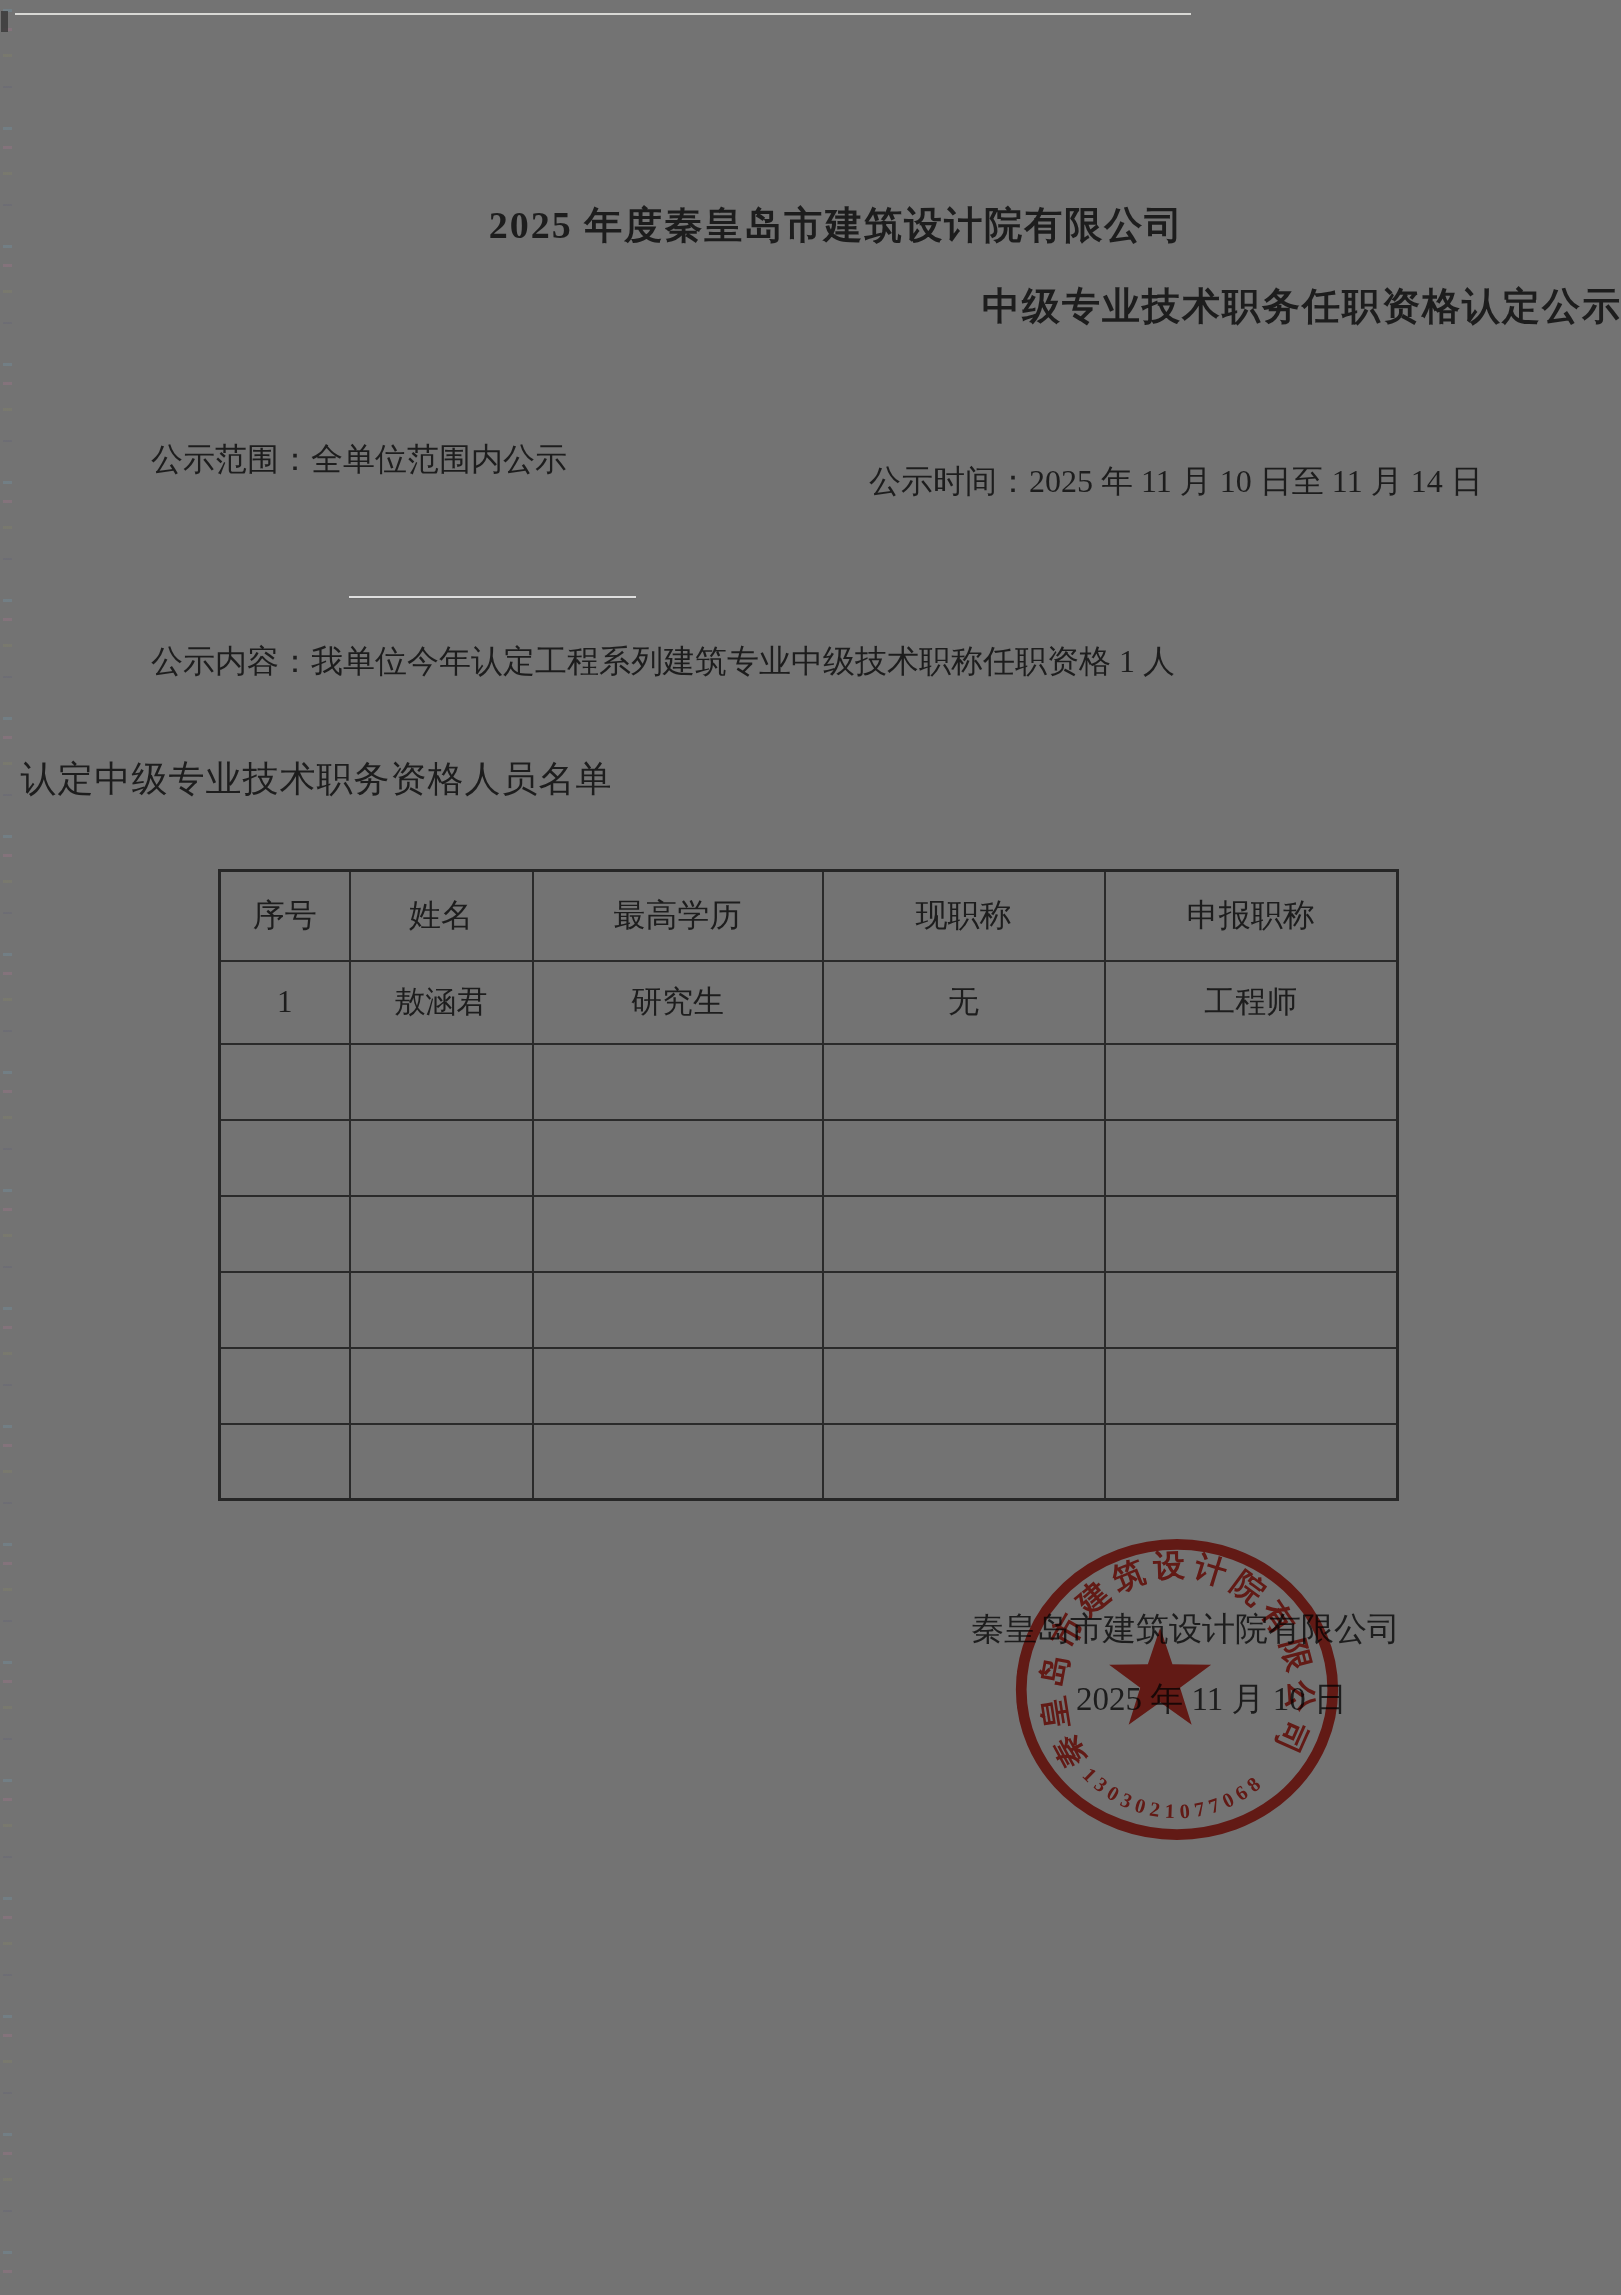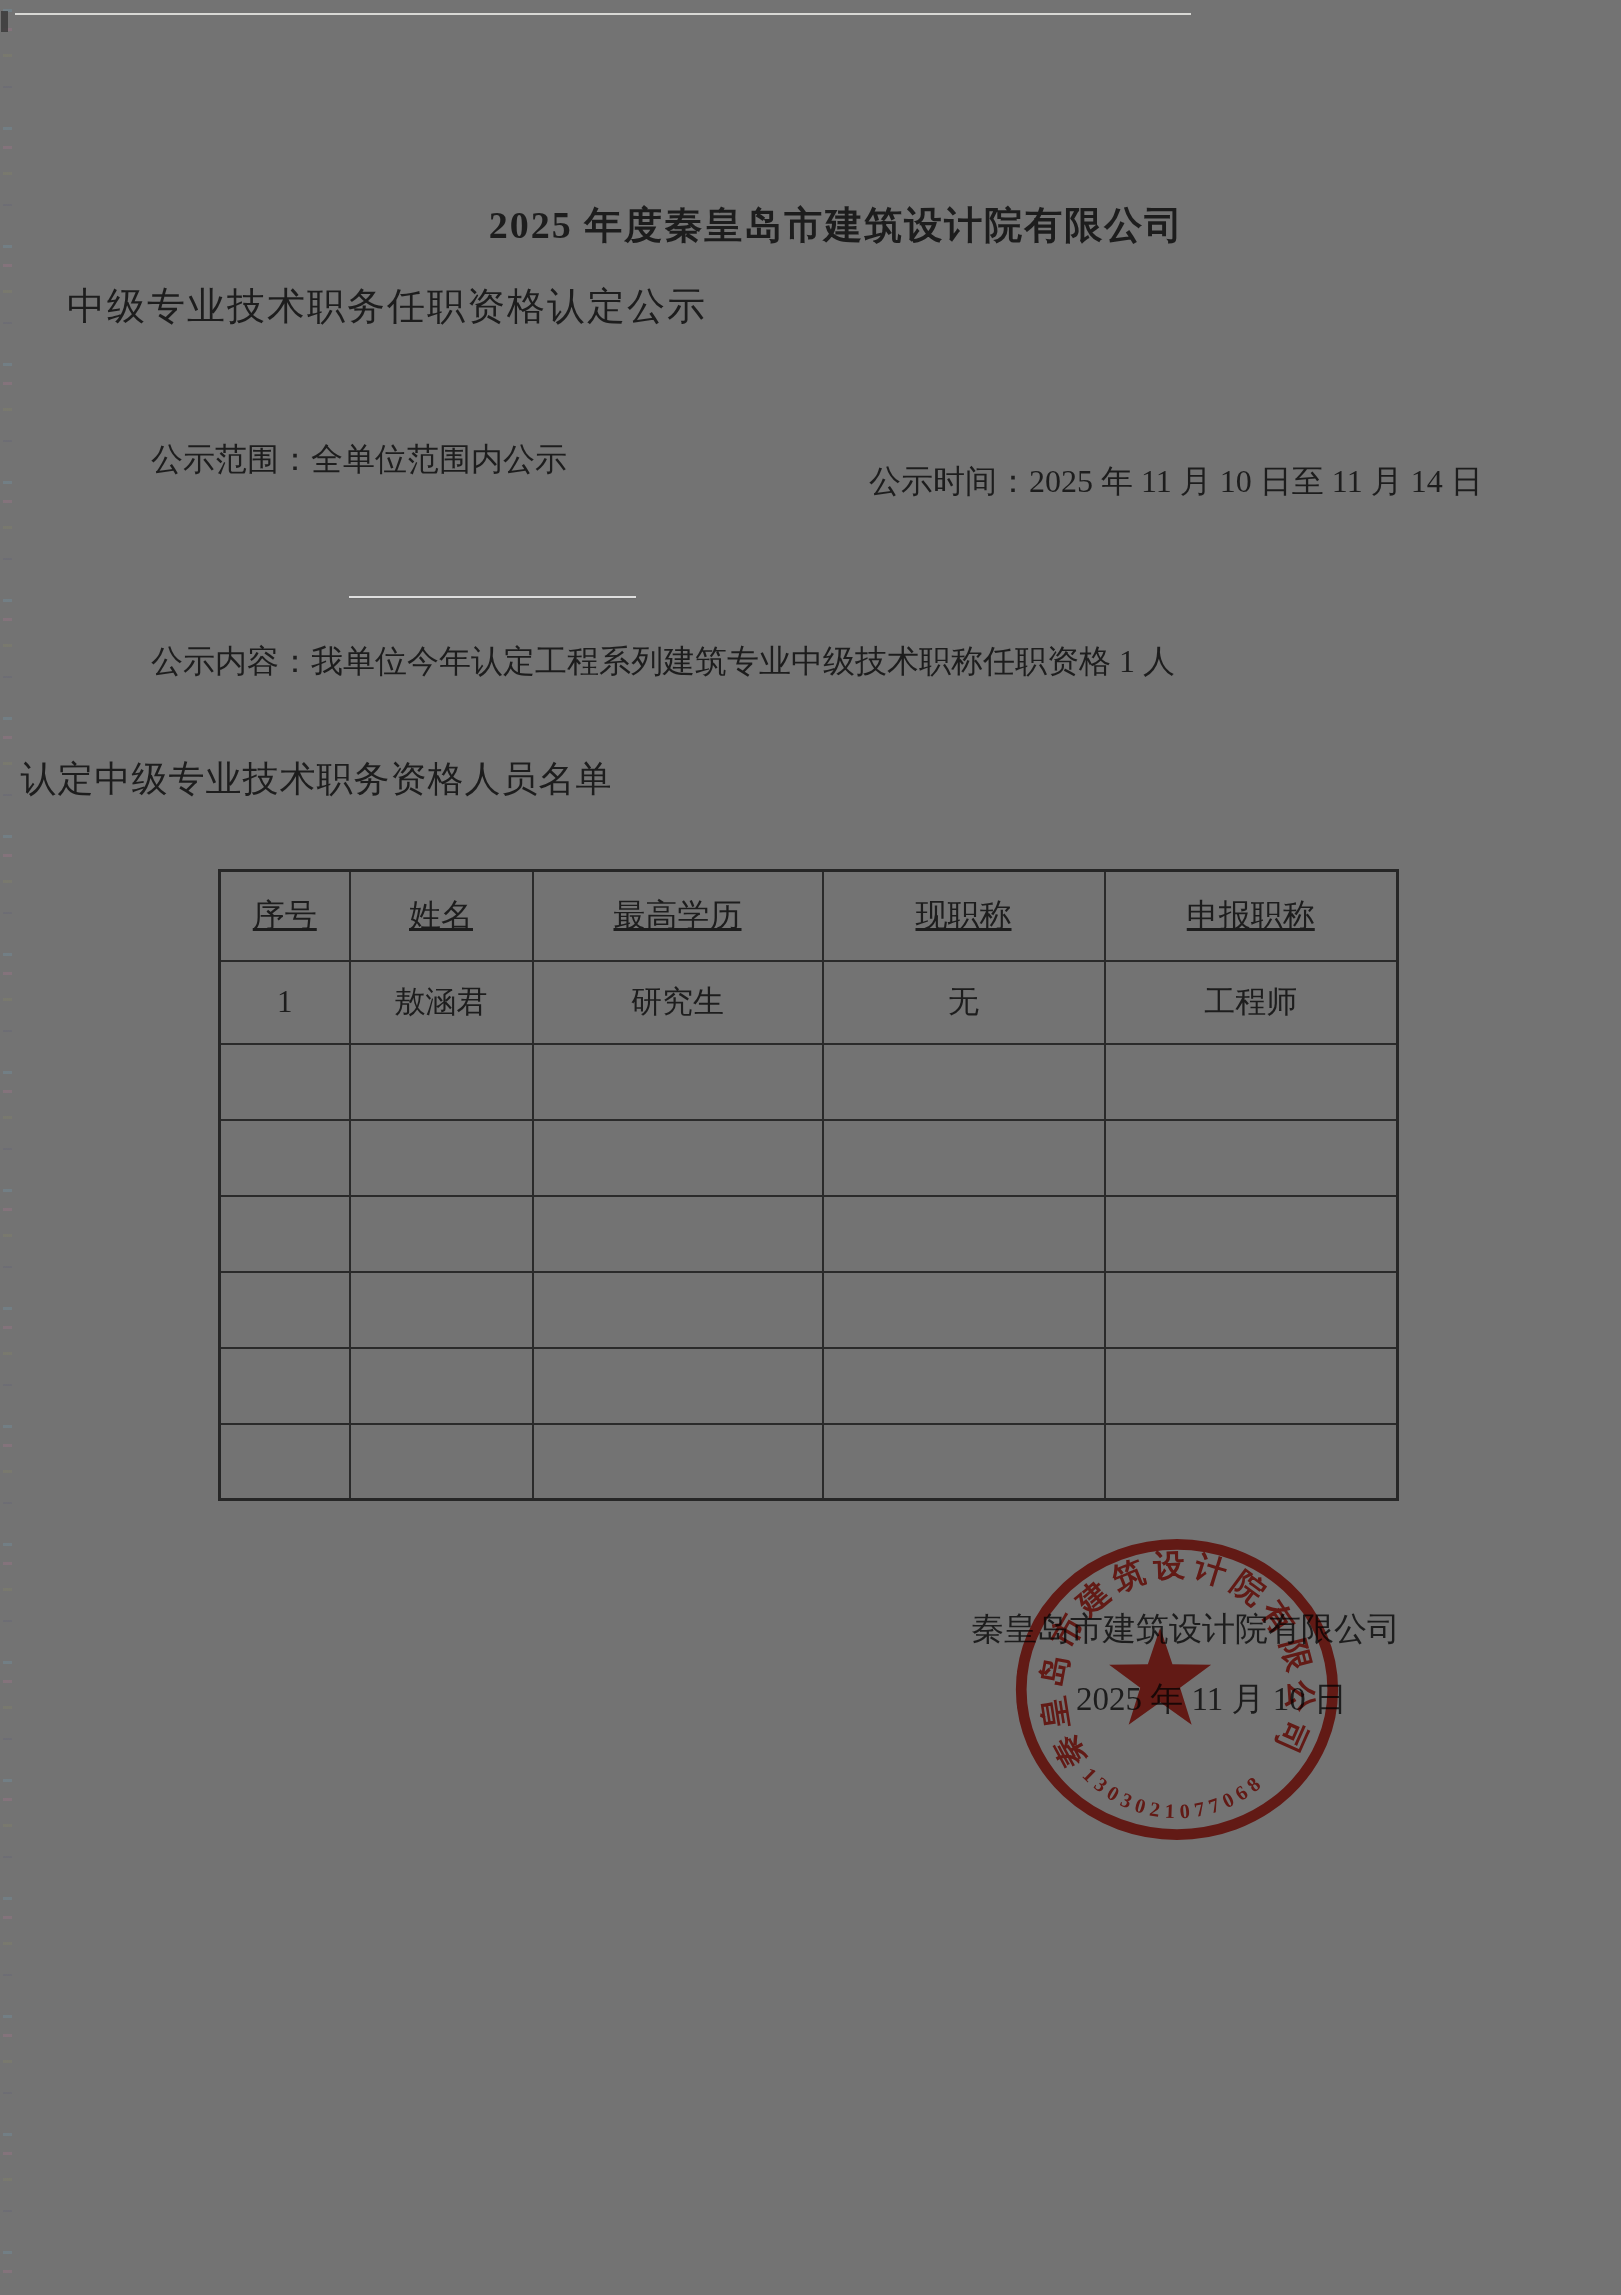--- a/index.html
+++ b/index.html
@@ -23,41 +23,41 @@
       rgba(90,90,120,.30) 77px 79px, transparent 79px 118px);
     opacity:.75;
   }
   .mark-topleft { left:1px; top:11.2px; width:6.6px; height:20.4px; background:#3b3b3b; opacity:.85; }
   .scanline-top { left:15.3px; top:13.3px; width:1176px; height:1.5px; background:#d8d8d5; }
   .faint-divider { left:349px; top:596px; width:287px; height:1.5px; background:#dedede; box-shadow:0 1px 1px rgba(0,0,0,.06); }
 
   .title-line1 { left:0; top:205px; width:1622px; padding-left:51px; box-sizing:border-box;
                  text-align:center; font-size:38px; line-height:41px; font-weight:bold; letter-spacing:2px; }
   .title-line2 { left:0; top:286px; width:1622px; padding-left:67px; box-sizing:border-box;
-                 text-align:left; font-size:38px; line-height:41px; font-weight:normal; letter-spacing:2px; }
+                 text-align:right; font-size:38px; line-height:41px; font-weight:bold; letter-spacing:2px; }
 
   .meta-line { font-size:32px; line-height:36px; white-space:nowrap; }
   .meta-scope   { left:151px;  top:441px; }
   .meta-time    { left:869px; top:463px; }
   .meta-site    { left:151px;  top:555px; }
   .meta-content { left:151px;  top:643px; }
 
   .table-caption { left:0; top:760px; width:1622px; padding-left:20.4px; box-sizing:border-box;
                    font-size:36px; line-height:39px; letter-spacing:1px; }
 
   .roster-wrap { left:218px; top:869px; }
   table.roster { border-collapse:collapse; table-layout:fixed; width:1178px; background:transparent; }
   table.roster { border:3.1px solid #262626; }
   table.roster td, table.roster th {
     border:2px solid #2a2a2a;
     text-align:center; vertical-align:middle;
     font-size:31px; font-weight:normal; color:#1d1d1d;
     padding:0; overflow:hidden;
   }
-  tr.r-header   { height:90px;text-decoration:underline; }
+  tr.r-header   { height:90px; }
   tr.r-header th{ border-bottom-width:2.6px; font-size:32px; }
   tr.r-data     { height:83px; }
   tr.r-empty    { height:76px; }
 
   .sig-company { left:971px; top:1611px; font-size:33px; line-height:36px; white-space:nowrap; z-index:2; }
   .sig-date    { left:1076px; top:1681px; font-size:33px; line-height:36px; white-space:nowrap; z-index:2; }
 
   .stamp { left:1010px; top:1533px; width:334px; height:313px; z-index:3;
            mix-blend-mode:multiply; opacity:.93; }
   .stamp svg { display:block; width:100%; height:100%; }

